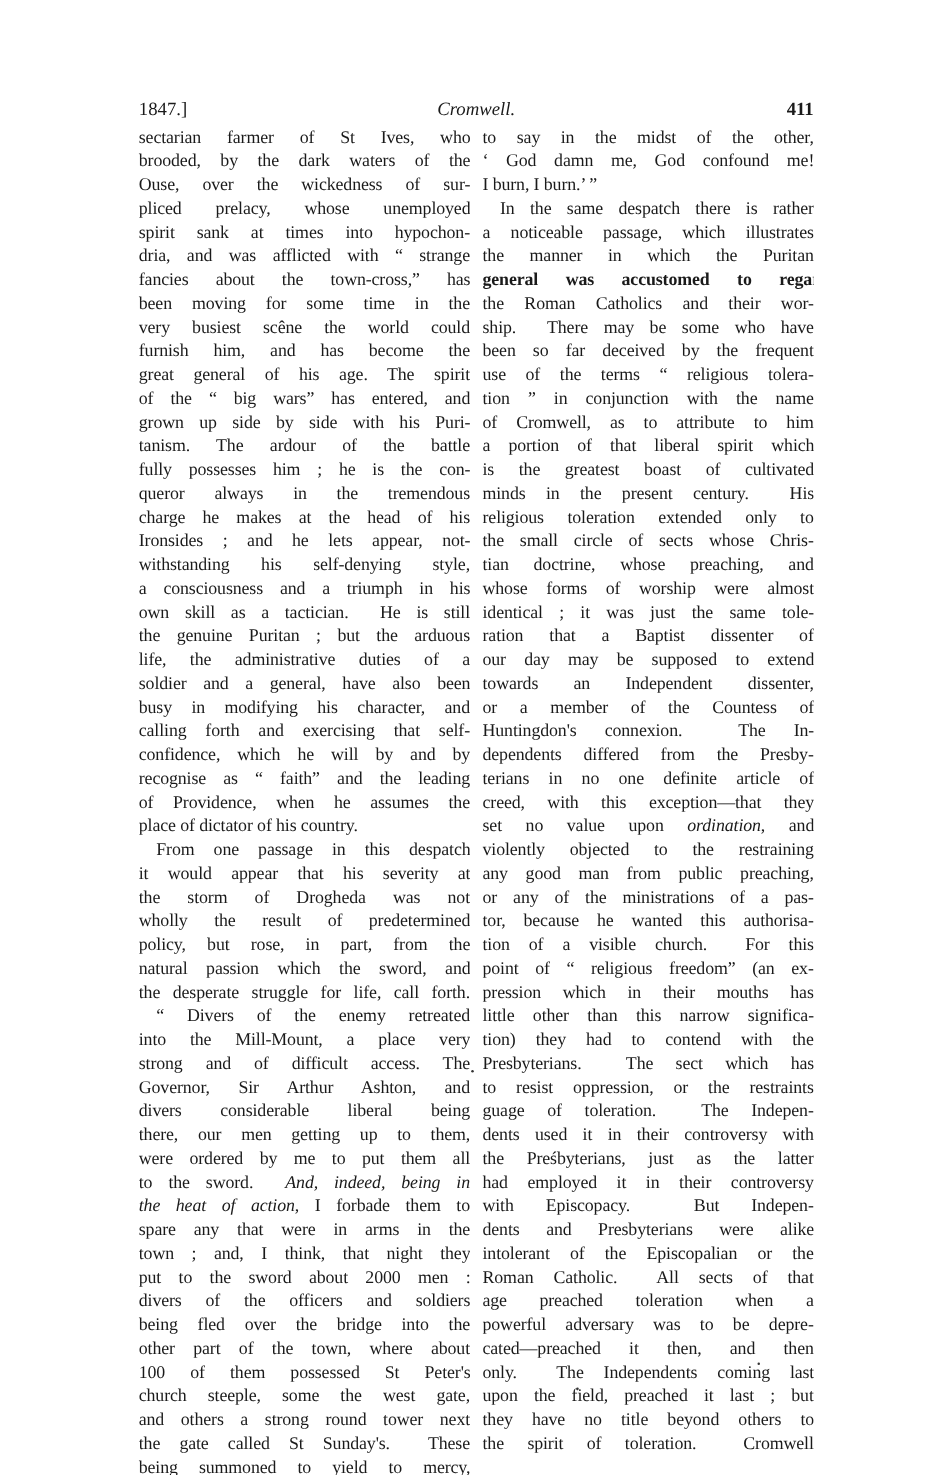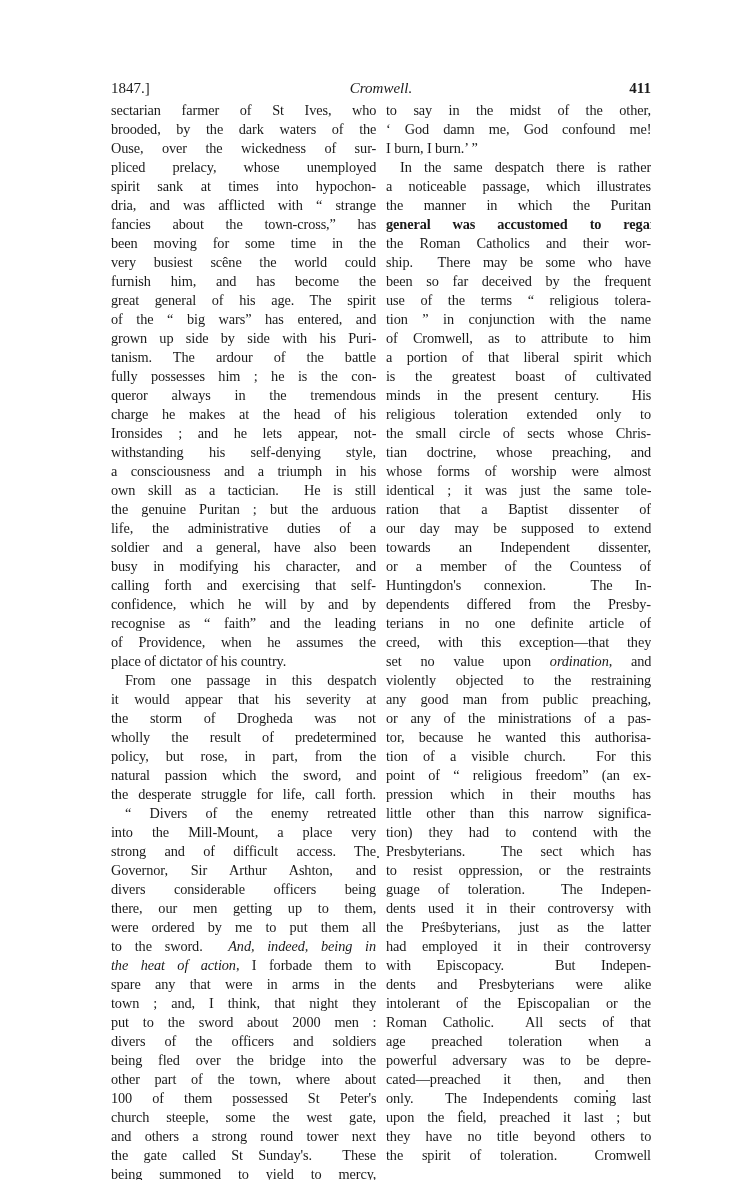--- a/index.html
+++ b/index.html
@@ -89,21 +89,21 @@
         <span class="line" style="white-space: nowrap; display: block; word-spacing: 12px;"><span style="white-space: pre;">it would appear that his severity at</span></span>
         <span class="line" style="white-space: nowrap; display: block; word-spacing: 18.2px;"><span style="white-space: pre;">the storm of Drogheda was not</span></span>
         <span class="line" style="white-space: nowrap; display: block; word-spacing: 17.75px;"><span style="white-space: pre;">wholly the result of predetermined</span></span>
         <span class="line" style="white-space: nowrap; display: block; word-spacing: 13.5px;"><span style="white-space: pre;">policy, but rose, in part, from the</span></span>
         <span class="line" style="white-space: nowrap; display: block; word-spacing: 11.4px;"><span style="white-space: pre;">natural passion which the sword, and</span></span>
         <span class="line" style="white-space: nowrap; display: block; word-spacing: 6.5px;"><span style="white-space: pre;">the desperate struggle for life, call forth.</span></span>
         <span class="line indent" style="white-space: nowrap; display: block; word-spacing: 14.8px;"><span style="white-space: pre;">“ Divers of the enemy retreated</span></span>
         <span class="line" style="white-space: nowrap; display: block; word-spacing: 15.6px;"><span style="white-space: pre;">into the Mill-Mount, a place very</span></span>
         <span class="line" style="white-space: nowrap; display: block; word-spacing: 14.8px;"><span style="white-space: pre;">strong and of difficult access. The</span></span>
         <span class="line" style="white-space: nowrap; display: block; word-spacing: 19.25px;"><span style="white-space: pre;">Governor, Sir Arthur Ashton, and</span></span>
-        <span class="line" style="white-space: nowrap; display: block; word-spacing: 25px;"><span style="white-space: pre;">divers considerable officers being</span></span>
+        <span class="line" style="white-space: nowrap; display: block; word-spacing: 25px;"><span style="white-space: pre;">divers considerable liberal being</span></span>
         <span class="line" style="white-space: nowrap; display: block; word-spacing: 12.3333px;"><span style="white-space: pre;">there, our men getting up to them,</span></span>
         <span class="line" style="white-space: nowrap; display: block; word-spacing: 9.71429px;"><span style="white-space: pre;">were ordered by me to put them all</span></span>
         <span class="line" style="white-space: nowrap; display: block; word-spacing: 9.28571px;"><span style="white-space: pre;">to the sword.  </span><em>And, indeed, being in</em></span>
         <span class="line" style="white-space: nowrap; display: block; word-spacing: 9px;"><em>the heat of action</em><span style="white-space: pre;">, I forbade them to</span></span>
         <span class="line" style="white-space: nowrap; display: block; word-spacing: 10.8571px;"><span style="white-space: pre;">spare any that were in arms in the</span></span>
         <span class="line" style="white-space: nowrap; display: block; word-spacing: 10.5714px;"><span style="white-space: pre;">town ; and, I think, that night they</span></span>
         <span class="line" style="white-space: nowrap; display: block; word-spacing: 10.4286px;"><span style="white-space: pre;">put to the sword about 2000 men :</span></span>
         <span class="line" style="white-space: nowrap; display: block; word-spacing: 15.6px;"><span style="white-space: pre;">divers of the officers and soldiers</span></span>
         <span class="line" style="white-space: nowrap; display: block; word-spacing: 12.3333px;"><span style="white-space: pre;">being fled over the bridge into the</span></span>
         <span class="line" style="white-space: nowrap; display: block; word-spacing: 11.1667px;"><span style="white-space: pre;">other part of the town, where about</span></span>

